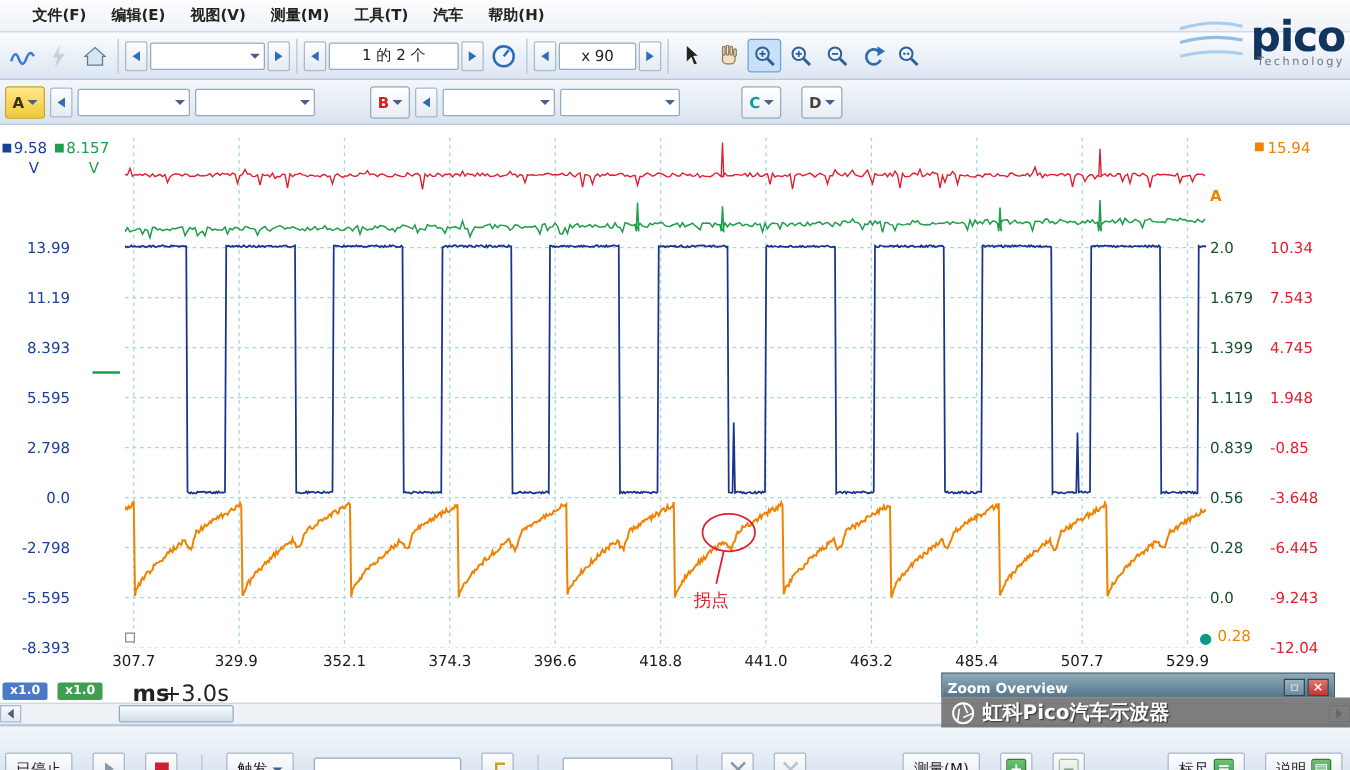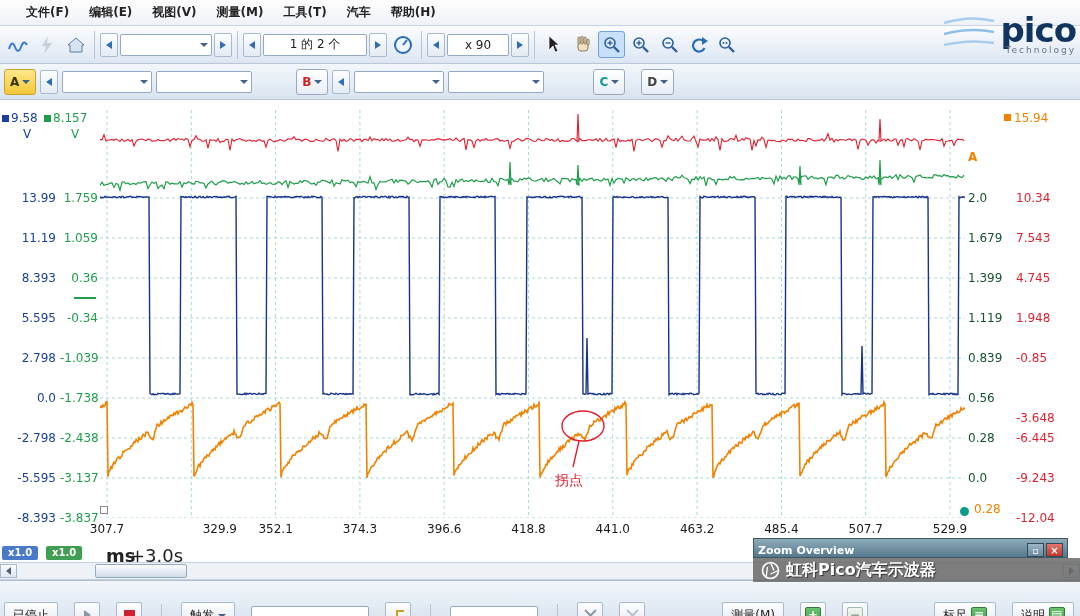--- a/index.html
+++ b/index.html
@@ -316,54 +316,43 @@
         <div class="tick" style="top: 91px; text-align: right;">13.99</div>
         <div class="tick" style="top: 131px; text-align: right;">11.19</div>
         <div class="tick" style="top: 171px; text-align: right;">8.393</div>
         <div class="tick" style="top: 211px; text-align: right;">5.595</div>
         <div class="tick" style="top: 251px; text-align: right;">2.798</div>
         <div class="tick" style="top: 291px; text-align: right;">0.0</div>
         <div class="tick" style="top: 331px; text-align: right;">-2.798</div>
         <div class="tick" style="top: 371px; text-align: right;">-5.595</div>
         <div class="tick" style="top: 411px; text-align: right;">-8.393</div>
       </div>
-      <div style="position: absolute; top: 0px; height: 100%; left: 60px; width: 38px; color: rgb(30, 158, 74);">
-        <div class="tick" style="top: 91px; text-align: right;">1.759</div>
-        <div class="tick" style="top: 131px; text-align: right;">1.059</div>
-        <div class="tick" style="top: 171px; text-align: right;">0.36</div>
-        <div class="tick" style="top: 211px; text-align: right;">-0.34</div>
-        <div class="tick" style="top: 251px; text-align: right;">-1.039</div>
-        <div class="tick" style="top: 291px; text-align: right;">-1.738</div>
-        <div class="tick" style="top: 331px; text-align: right;">-2.438</div>
-        <div class="tick" style="top: 371px; text-align: right;">-3.137</div>
-        <div class="tick" style="top: 411px; text-align: right;">-3.837</div>
-      </div>
       <div style="position: absolute; top: 0px; height: 100%; left: 968px; width: 44px; color: #14532d;">
         <div class="tick" style="top: 91px; text-align: left;">2.0</div>
         <div class="tick" style="top: 131px; text-align: left;">1.679</div>
         <div class="tick" style="top: 171px; text-align: left;">1.399</div>
         <div class="tick" style="top: 211px; text-align: left;">1.119</div>
         <div class="tick" style="top: 251px; text-align: left;">0.839</div>
         <div class="tick" style="top: 291px; text-align: left;">0.56</div>
         <div class="tick" style="top: 331px; text-align: left;">0.28</div>
         <div class="tick" style="top: 371px; text-align: left;">0.0</div>
       </div>
       <div style="position: absolute; top: 0px; height: 100%; left: 1016px; width: 62px; color: rgb(224, 31, 47);">
         <div class="tick" style="top: 91px; text-align: left;">10.34</div>
         <div class="tick" style="top: 131px; text-align: left;">7.543</div>
         <div class="tick" style="top: 171px; text-align: left;">4.745</div>
         <div class="tick" style="top: 211px; text-align: left;">1.948</div>
         <div class="tick" style="top: 251px; text-align: left;">-0.85</div>
-        <div class="tick" style="top: 291px; text-align: left; margin-top: 20px;">-3.648</div>
+        <div class="tick" style="top: 291px; text-align: left;">-3.648</div>
         <div class="tick" style="top: 331px; text-align: left;">-6.445</div>
         <div class="tick" style="top: 371px; text-align: left;">-9.243</div>
         <div class="tick" style="top: 411px; text-align: left;">-12.04</div>
       </div>
       <div class="xlab" style="left: 79px;">307.7</div>
-      <div class="xlab" style="left: 181px; text-align: right;">329.9</div>
+      <div class="xlab" style="left: 161px;">329.9</div>
       <div class="xlab" style="left: 247.6px;">352.1</div>
       <div class="xlab" style="left: 331.9px;">374.3</div>
       <div class="xlab" style="left: 416.2px;">396.6</div>
       <div class="xlab" style="left: 500.5px;">418.8</div>
       <div class="xlab" style="left: 584.8px;">441.0</div>
       <div class="xlab" style="left: 669.1px;">463.2</div>
       <div class="xlab" style="left: 753.4px;">485.4</div>
       <div class="xlab" style="left: 837.7px;">507.7</div>
       <div class="xlab" style="left: 922px;">529.9</div>
     </div>

